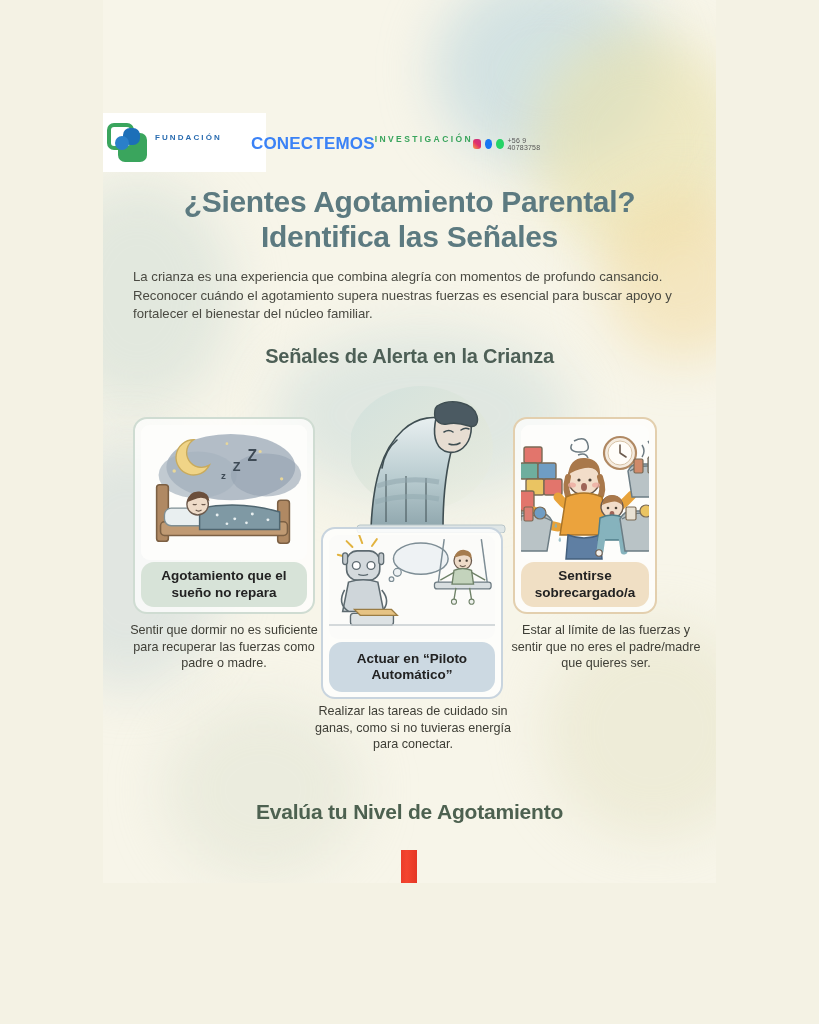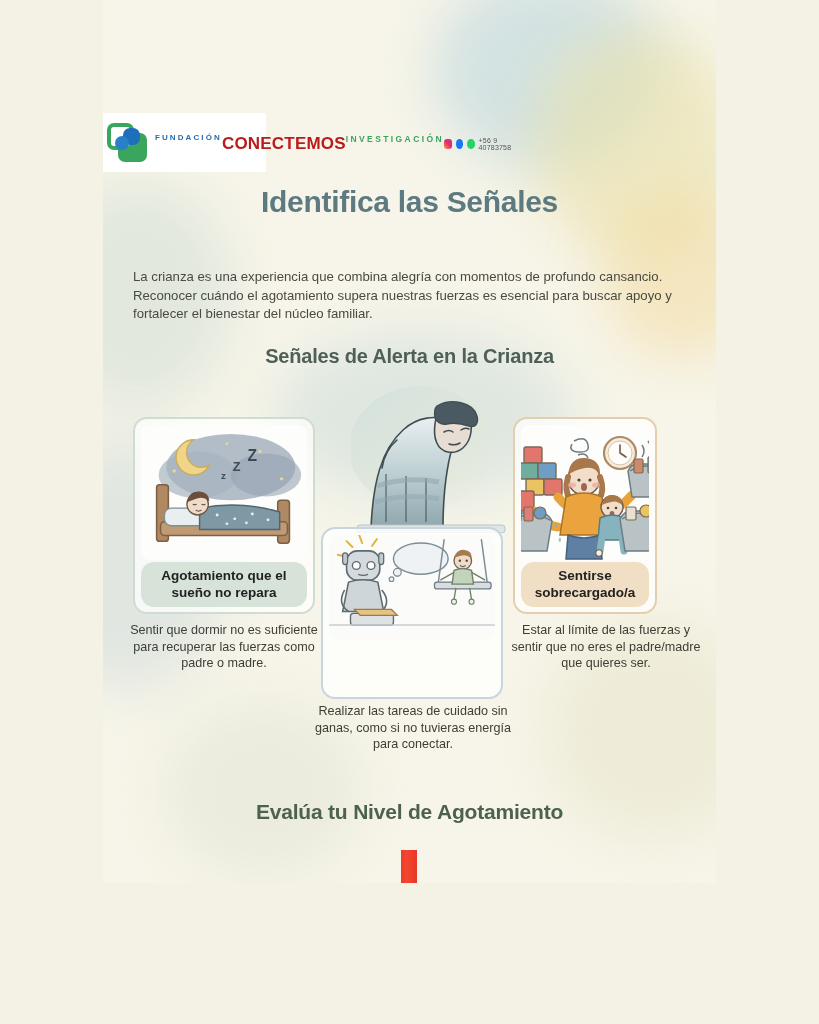--- a/index.html
+++ b/index.html
@@ -31,21 +31,21 @@
     padding-left:43px;box-sizing:border-box;
   }
   .logo-mark{position:relative;width:40px;height:40px;flex:none;}
   .logo-mark .sq{position:absolute;border-radius:7px;}
   .lm-green-br{left:11px;top:10px;width:29px;height:29px;background:#3aa55d;}
   .lm-green-tl{left:0px;top:0px;width:27px;height:27px;background:#fff;border:4px solid #3aa55d;box-sizing:border-box;}
   .lm-blue-br{left:16px;top:5px;width:17px;height:17px;background:#1c6fb8;border-radius:4px;}
   .lm-blue-tl{left:8px;top:13px;width:14px;height:14px;background:#2a7fc9;border-radius:4px;}
   .logo-text{display:flex;flex-direction:row;line-height:1;}
   .l-fund{font-size:8px;letter-spacing:2.1px;color:#2a6cb0;font-weight:700;}
-  .l-main{font-size:17px;letter-spacing:.2px;color:#b91c1c;font-weight:800;margin-top:1px;}
+  .l-main{font-size:17px;letter-spacing:.2px;color:#3b82f6;font-weight:800;margin-top:1px;margin-left:29px;}
   .l-inv{font-size:8.5px;letter-spacing:2.4px;color:#3aa55d;font-weight:700;margin-top:1px;}
   .l-social{display:flex;align-items:center;gap:4px;margin-top:3px;}
   .sicon{width:10px;height:10px;border-radius:3px;display:block;}
   .si-ig{background:linear-gradient(45deg,#f9a03f,#e1306c,#c13584);}
   .si-fb{background:#1877f2;border-radius:50%;}
   .si-wa{background:#25d366;border-radius:50%;}
   .l-phone{font-size:7px;color:#555;letter-spacing:.2px;}
 
   .title{
     position:absolute;left:0;right:0;top:185px;text-align:center;
@@ -119,20 +119,21 @@
       <div class="l-social">
         <span class="sicon si-ig"></span>
         <span class="sicon si-fb"></span>
         <span class="sicon si-wa"></span>
         <span class="l-phone">+56 9 40783758</span>
       </div>
     </div>
   </div>
 
   <div class="title">
+    <div>¿Sientes Agotamiento Parental?</div>
     <div>Identifica las Señales</div>
   </div>
 
   <div class="intro">La crianza es una experiencia que combina alegría con momentos de profundo cansancio. Reconocer cuándo el agotamiento supera nuestras fuerzas es esencial para buscar apoyo y fortalecer el bienestar del núcleo familiar.</div>
 
   <div class="section-h">Señales de Alerta en la Crianza</div>
 
   <div class="parent-illu">
     <svg viewBox="0 0 160 155" width="160" height="155">
       <defs>
@@ -239,20 +240,21 @@
           <circle cx="141" cy="28" r="1.2" fill="#4a4036"></circle>
         <path d="M134 33 q3 2 6 0" stroke="#6b5a4d" stroke-width="1.1" fill="none"></path>
         <path d="M128 38 q9 -4 18 0 l2 14 l-22 0 Z" fill="#c3d3bc" stroke="#6f8268" stroke-width="1.4"></path>
         <path d="M128 40 l-14 8 M146 40 l14 8" stroke="#6f8268" stroke-width="1.4" fill="none"></path>
         <path d="M130 56 l-2 12 M144 56 l2 12" stroke="#6f8268" stroke-width="1.4" fill="none"></path>
         <circle cx="128" cy="70" r="2.6" fill="#eef1ee" stroke="#6f8268" stroke-width="1.1"></circle>
         <circle cx="146" cy="70" r="2.6" fill="#eef1ee" stroke="#6f8268" stroke-width="1.1"></circle>
         <line x1="0" y1="94" x2="170" y2="94" stroke="#c7ced1" stroke-width="1.6"></line>
       </svg>
     </div>
+    <div class="pill">Actuar en “Piloto Automático”</div>
   </div>
   <div class="cap cap2">Realizar las tareas de cuidado sin ganas, como si no tuvieras energía para conectar.</div>
 
   <div class="card c3">
     <div class="art">
       <svg viewBox="0 0 170 140" width="100%" height="140" preserveAspectRatio="xMidYMid slice">
         <rect width="170" height="140" fill="#fdfdfb"></rect>
         <g stroke="#6e7c83" stroke-width="1.5" fill="none">
           <path d="M74 16 q12 -6 14 4 q2 8 -10 7 q-10 -1 -6 -8"></path>
           <path d="M78 30 q8 -3 10 3"></path>

